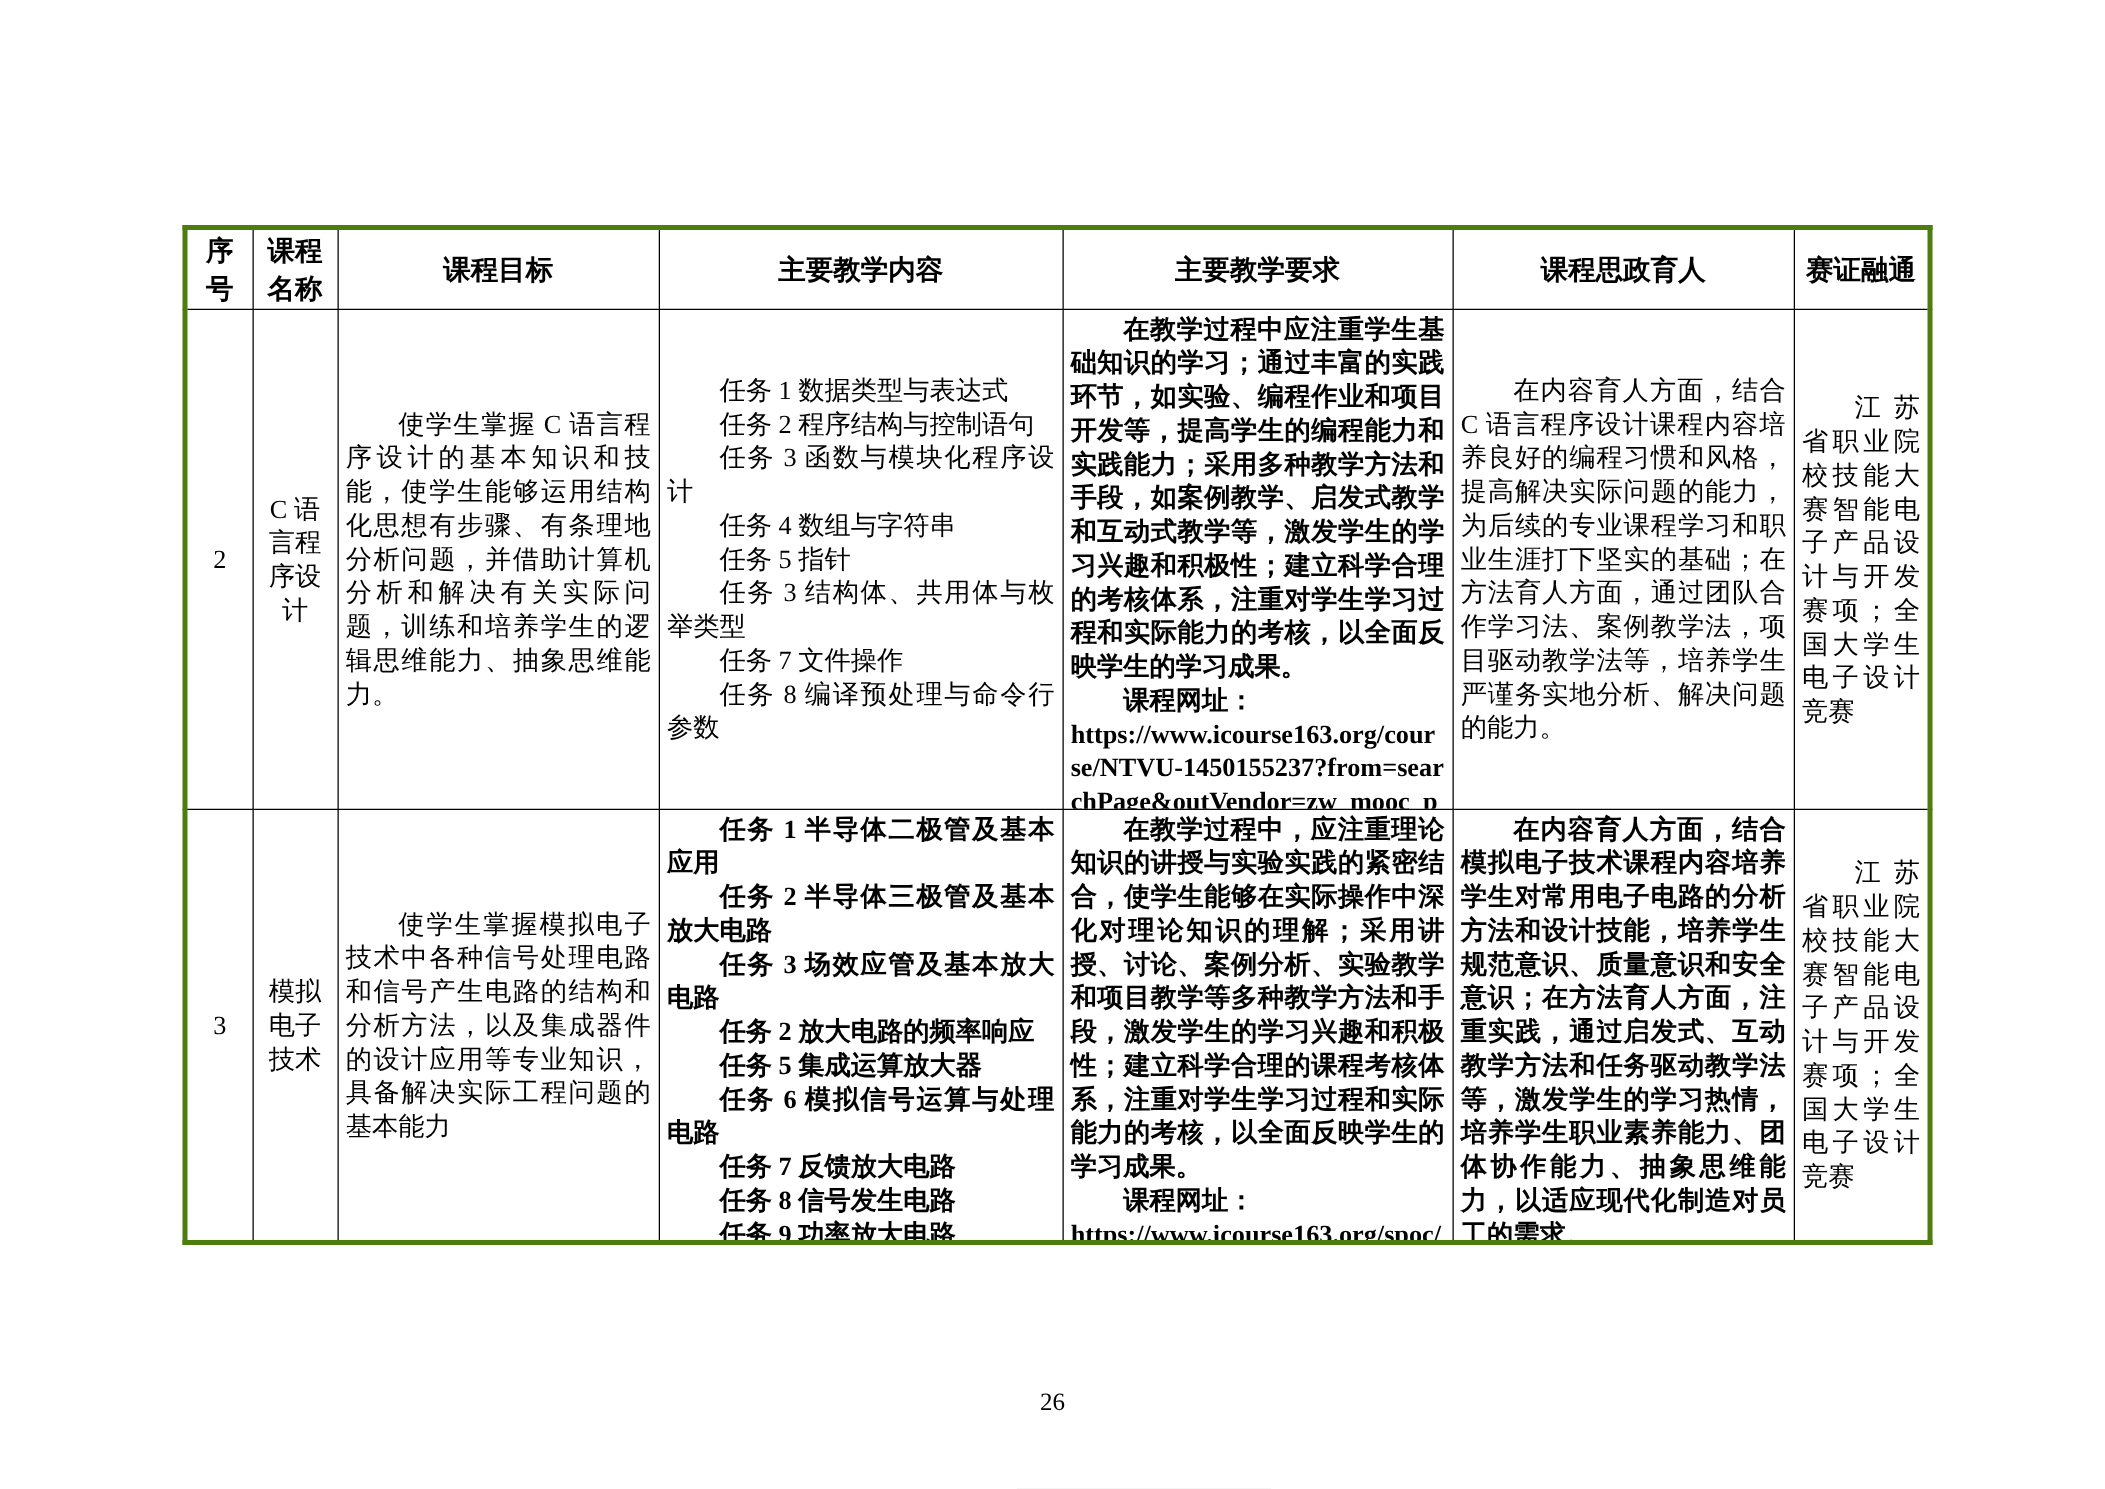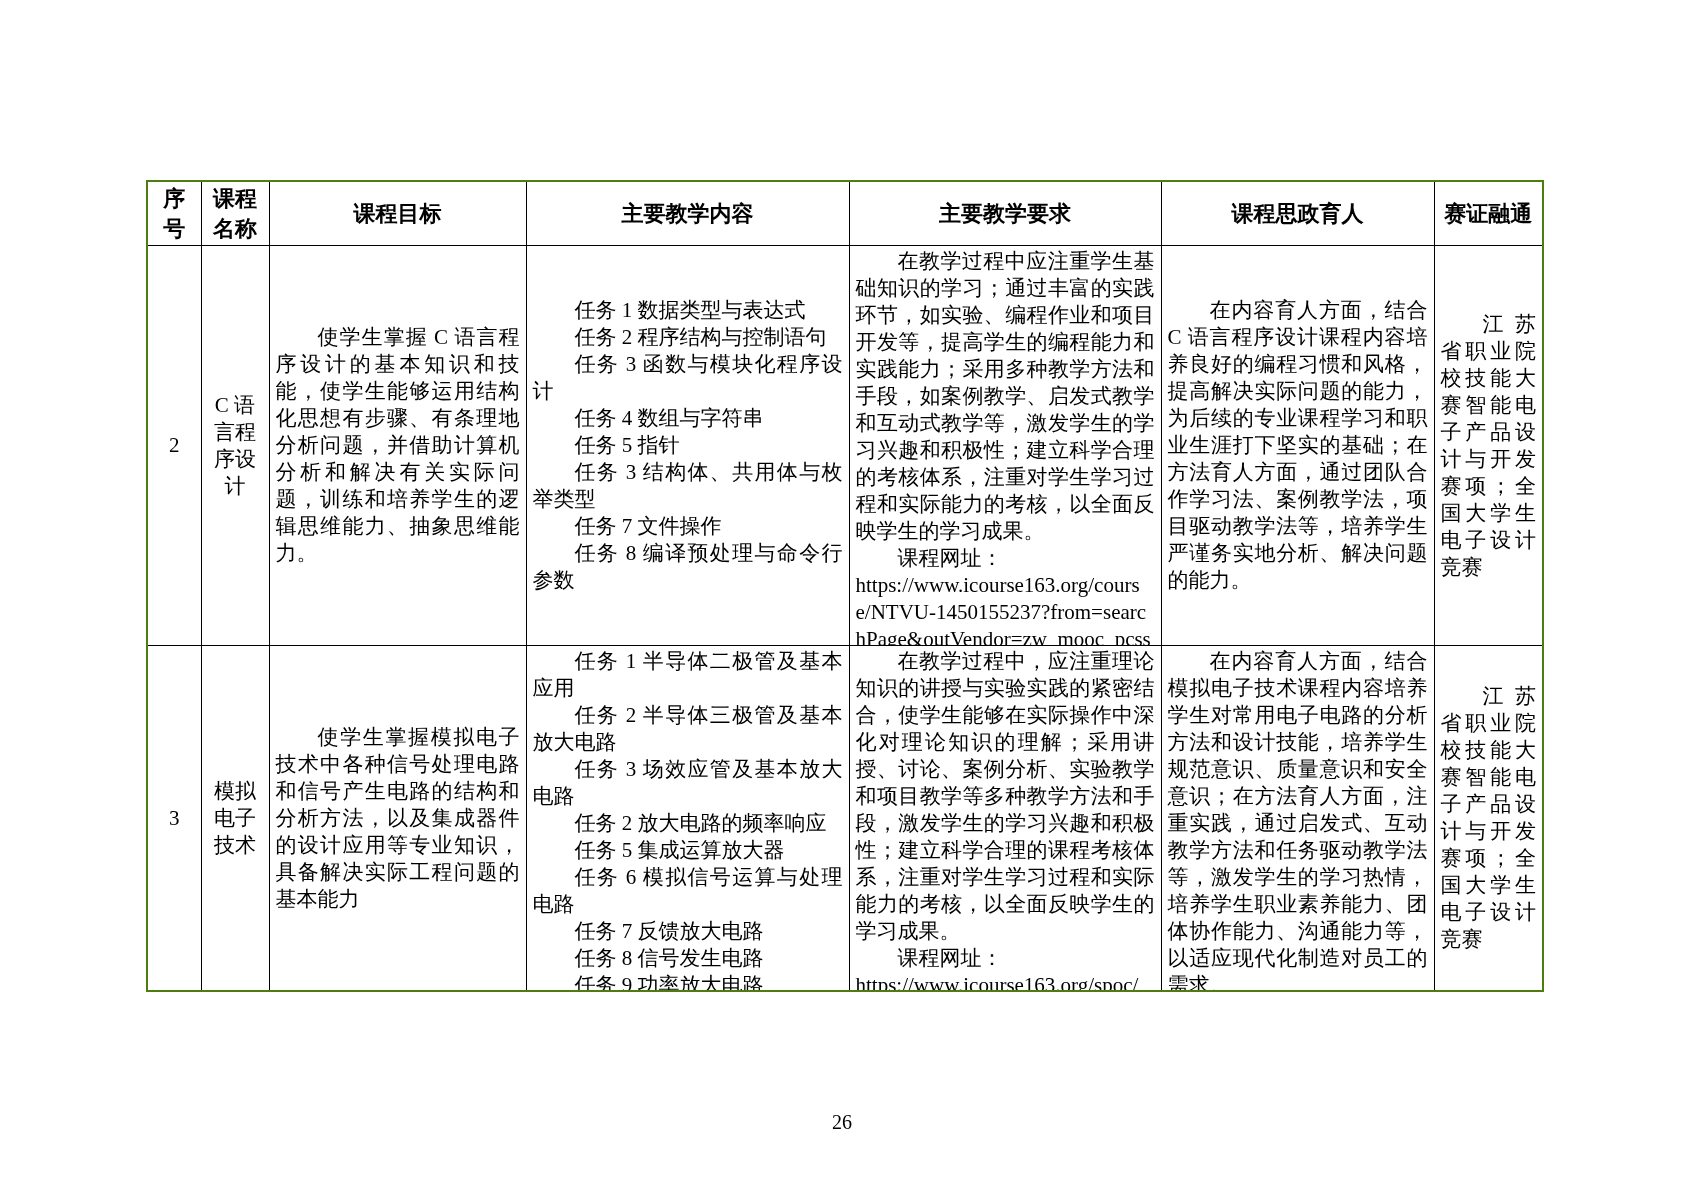--- a/index.html
+++ b/index.html
@@ -10,21 +10,21 @@
     font-family:"Liberation Serif","DejaVu Serif",serif;
     color:#000000;
     margin:0 auto;
     overflow:hidden;
   }
   table.course-table {
     position:absolute; left:146px; top:180px;
     width:1396px;
     border-collapse:collapse;
     table-layout:fixed;
-    border:2px solid #4d7c0f;
+    border:4px solid #4d7c0f;
   }
   th, td { border:1px solid #000000; padding:0; vertical-align:middle; }
   .cellbox {
     display:flex; flex-direction:column; justify-content:center;
     overflow:hidden;
     padding:2px 6px;
     box-sizing:border-box;
   }
   
   thead .cellbox {
@@ -46,21 +46,21 @@
   }
   .url-text {
     margin:0;
     font-size:21px; line-height:27px;
     text-indent:0;
     text-align:left;
     word-break:break-all;
   }
   .seq-cell { text-align:center; font-size:21px; line-height:27px; }
   .name-cell { font-size:21px; line-height:27px; text-align:center; }
-  .top-align { justify-content:space-between; }
+  .top-align { justify-content:space-between;font-weight:bold; }
   .page-number {
     position:absolute; left:0; top:1062px; width:100%;
     text-align:center;
     font-size:20px; line-height:24px;margin-top:48px;
   }
 </style>
 </head>
 <body>
 
 <div class="page">
@@ -171,21 +171,21 @@
         </td>
         <td>
           <div class="cellbox top-align">
             <p class="para">在教学过程中，应注重理论知识的讲授与实验实践的紧密结合，使学生能够在实际操作中深化对理论知识的理解；采用讲授、讨论、案例分析、实验教学和项目教学等多种教学方法和手段，激发学生的学习兴趣和积极性；建立科学合理的课程考核体系，注重对学生学习过程和实际能力的考核，以全面反映学生的学习成果。</p>
             <p class="para">课程网址：</p>
             <p class="url-text">https://www.icourse163.org/spoc/</p>
           </div>
         </td>
         <td>
           <div class="cellbox top-align">
-              <p class="para">在内容育人方面，结合模拟电子技术课程内容培养学生对常用电子电路的分析方法和设计技能，培养学生规范意识、质量意识和安全意识；在方法育人方面，注重实践，通过启发式、互动教学方法和任务驱动教学法等，激发学生的学习热情，培养学生职业素养能力、团体协作能力、沟通能力等，以适应现代化制造对员工的需求。</p>
+              <p class="para">在内容育人方面，结合模拟电子技术课程内容培养学生对常用电子电路的分析方法和设计技能，培养学生规范意识、质量意识和安全意识；在方法育人方面，注重实践，通过启发式、互动教学方法和任务驱动教学法等，激发学生的学习热情，培养学生职业素养能力、团体协作能力、抽象思维能力，以适应现代化制造对员工的需求。</p>
             </div>
         </td>
         <td>
           <div class="cellbox">
               <p class="para">江苏省职业院校技能大赛智能电子产品设计与开发赛项；全国大学生电子设计竞赛</p>
             </div>
         </td>
       </tr>
     </tbody>
   </table>

